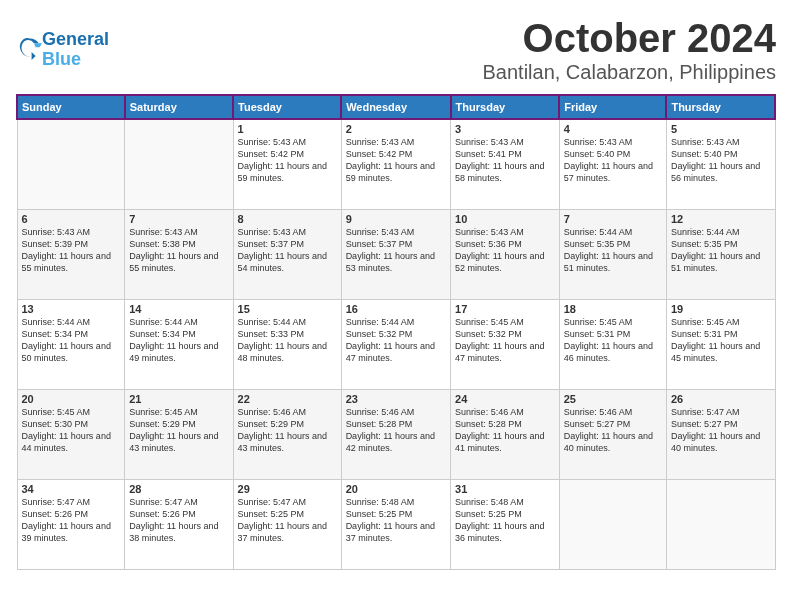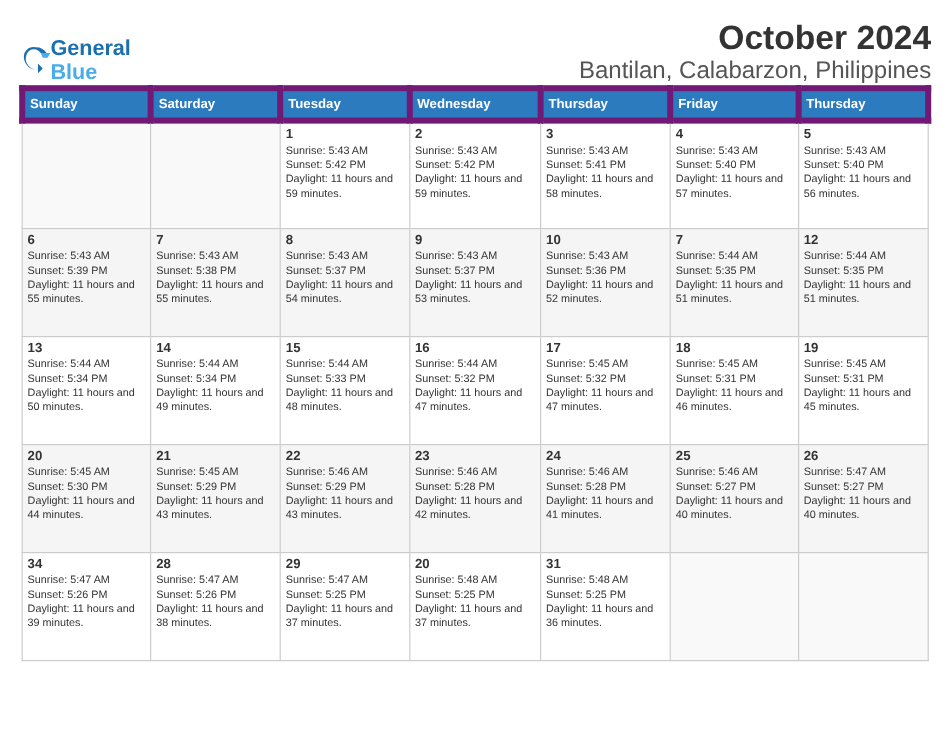--- a/index.html
+++ b/index.html
@@ -12,21 +12,22 @@
     }
     .page {
       width: 792px;
       min-height: 612px;
       background: #fff;
       padding: 16px;
     }
     .header {
       display: flex;
       justify-content: space-between;
-      align-items: flex-end;
+      align-items: center;
+      margin-bottom: 10px;
     }
     .logo {
       display: flex;
       align-items: center;
     }
     .logo-text {
       font-size: 18px;
       font-weight: bold;
       color: #333;
       line-height: 1.1;
@@ -36,41 +37,41 @@
     }
     .logo-icon {
       width: 24px;
       height: 24px;
       margin-left: 2px;
     }
     .title-block {
       text-align: right;
     }
     .month-title {
-      font-size: 28px;
+      font-size: 40px;
       font-weight: bold;
       color: #333;
     }
     .location-title {
       font-size: 20px;
       color: #555;
     }
     .calendar-table {
       width: 100%;
       border-collapse: collapse;
       font-size: 10px;
     }
     .calendar-table thead tr th {
       background: #2d7bbf;
       color: #fff;
       padding: 5px 4px;
       text-align: left;
       font-size: 11px;
       font-weight: bold;
-      border: 5px solid #701a75;
+      border: 2px solid #701a75;
     }
     .calendar-table tbody tr td {
       border: 1px solid #ccc;
       vertical-align: top;
       padding: 3px 4px;
       min-height: 70px;
       height: 90px;
       width: 113px;
     }
     .calendar-table tbody tr:nth-child(odd) td {

